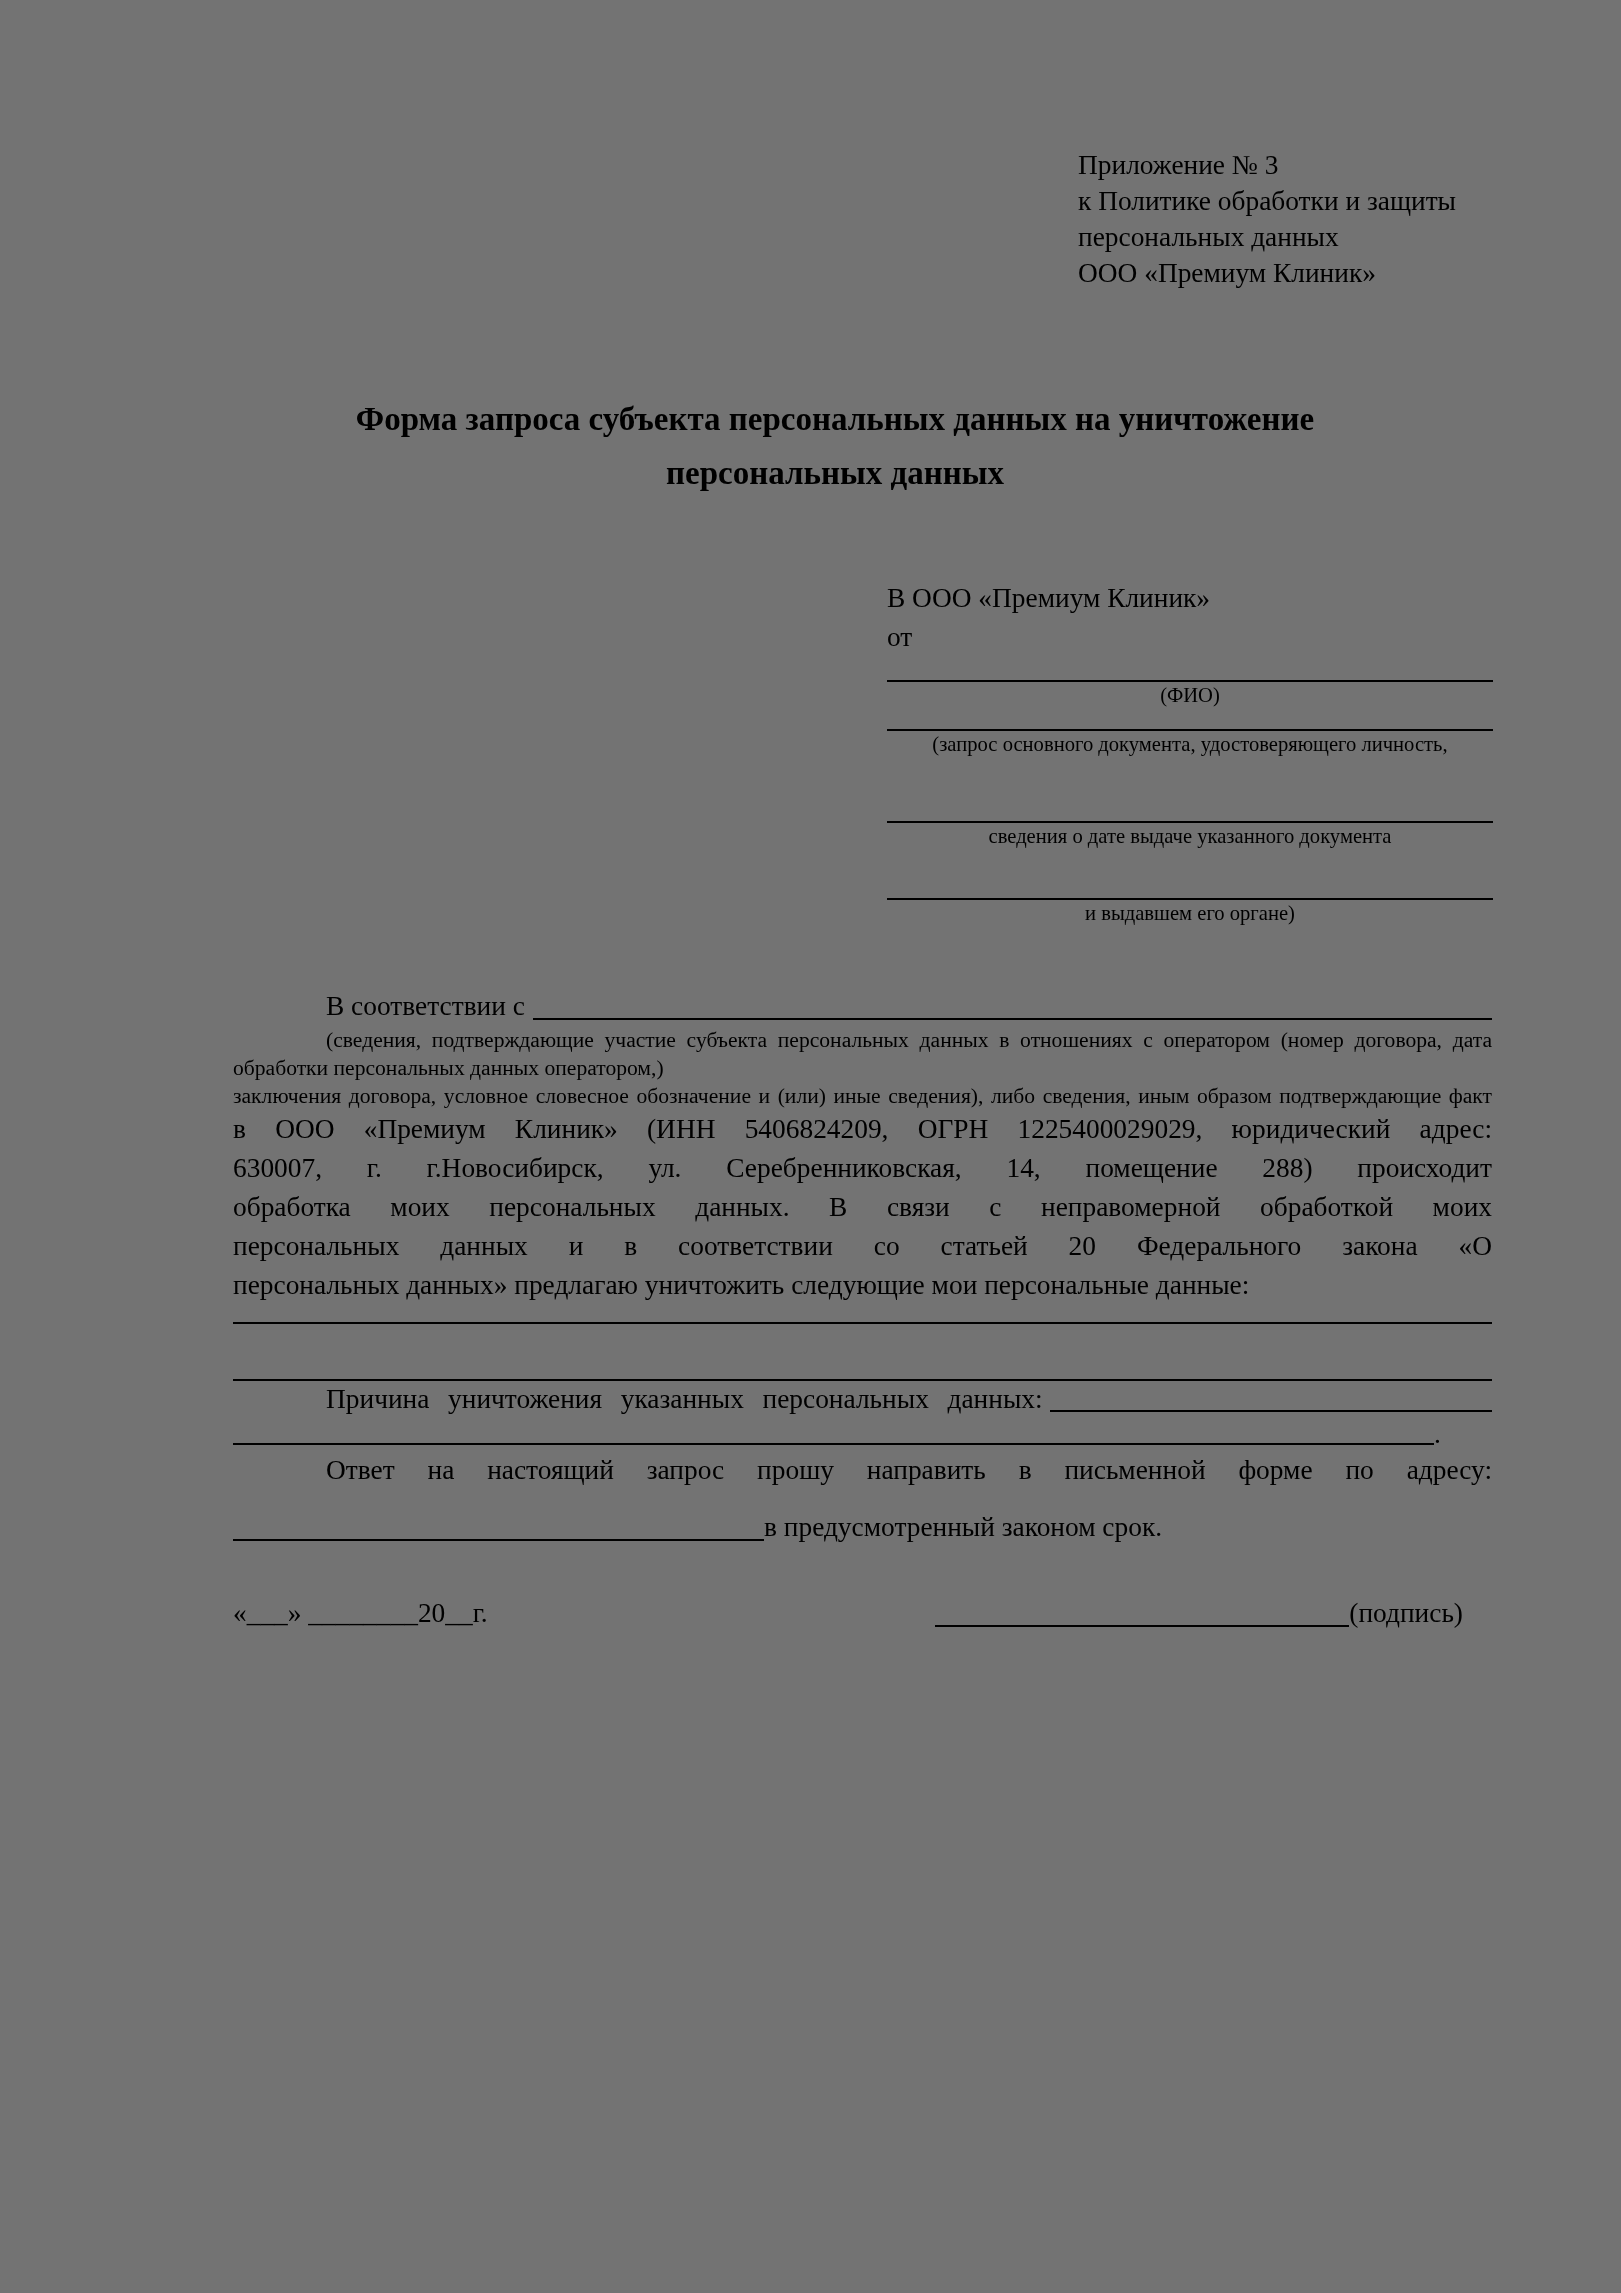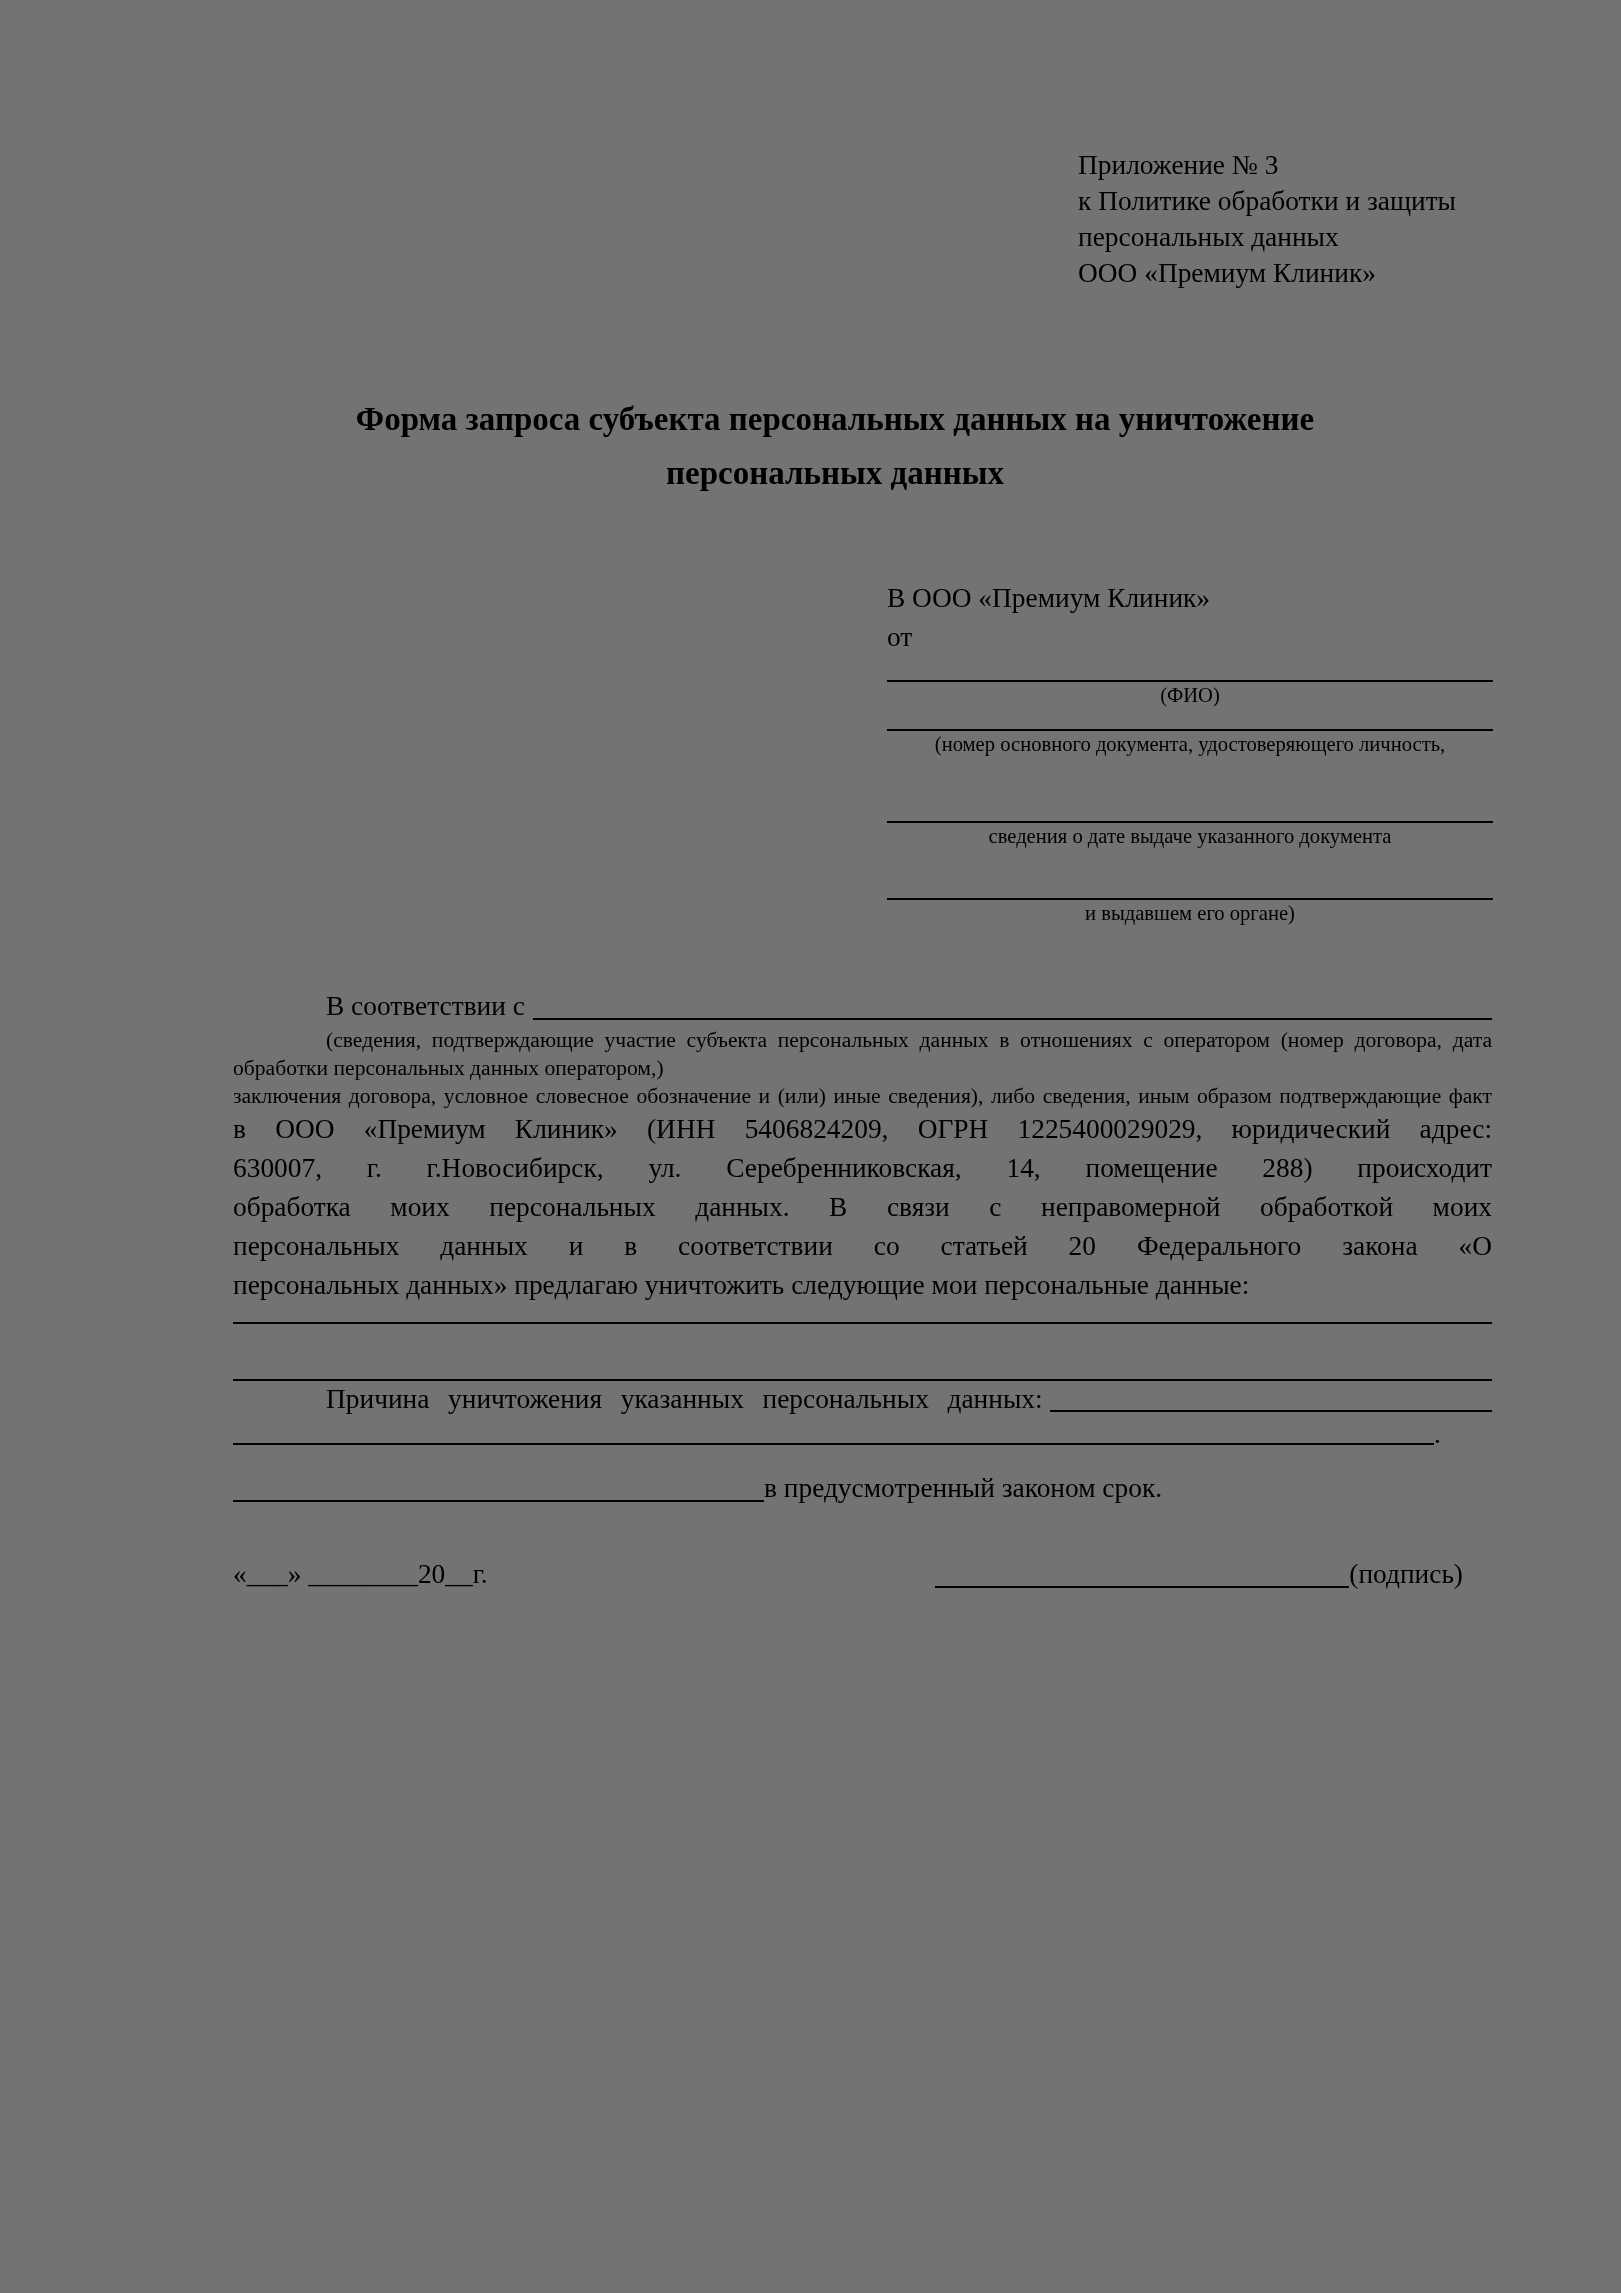--- a/index.html
+++ b/index.html
@@ -172,21 +172,21 @@
   </div>
 
   <div class="addressee">
     <div class="addr-to">В ООО «Премиум Клиник»</div>
     <div class="addr-from">от</div>
 
     <div class="field-line f1"></div>
     <div class="field-caption">(ФИО)</div>
 
     <div class="field-line f2"></div>
-    <div class="field-caption">(номер основного документа, удостоверяющего личность,</div>
+    <div class="field-caption">(запрос основного документа, удостоверяющего личность,</div>
 
     <div class="field-line f3"></div>
     <div class="field-caption">сведения о дате выдаче указанного документа</div>
 
     <div class="field-line f4"></div>
     <div class="field-caption">и выдавшем его органе)</div>
   </div>
 
   <div class="body-block">
 
@@ -215,20 +215,21 @@
     <div class="reason-row">
       <span class="label">Причина уничтожения указанных персональных данных:</span>
       <span class="fill"></span>
     </div>
 
     <div class="period-row">
       <span class="fill-fixed"></span>
       <span>.</span>
     </div>
 
+    <div class="answer-l1">Ответ на настоящий запрос прошу направить в письменной форме по адресу:</div>
 
     <div class="answer-l2">
       <span class="fill-addr"></span>
       <span class="suffix">в предусмотренный законом срок.</span>
     </div>
 
     <div class="footer-row">
       <span class="date-blank">«___» ________20__г.</span>
       <span class="sig-group">
         <span class="sig-fill"></span>

